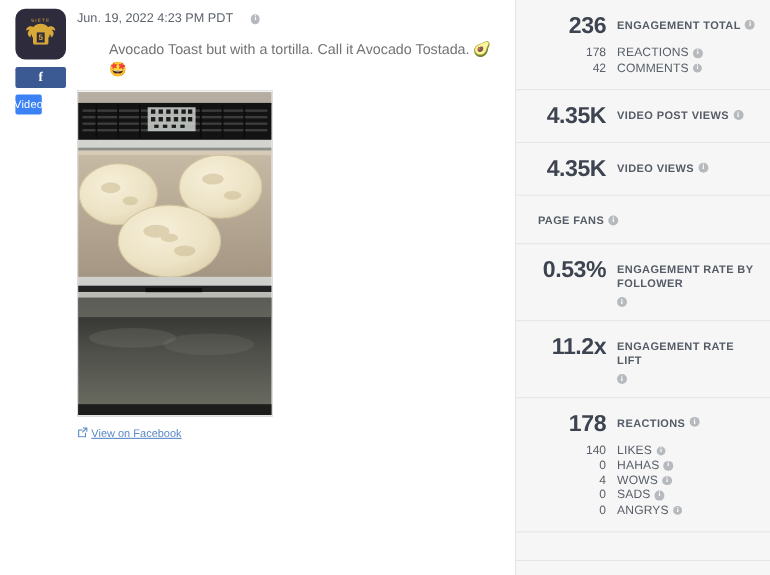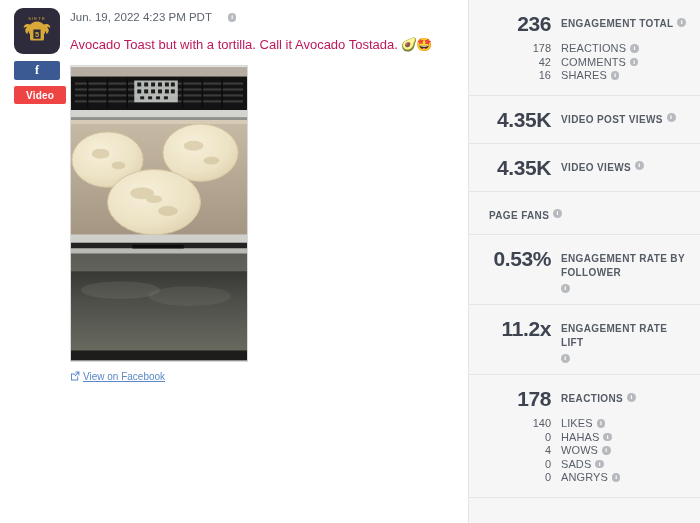--- a/index.html
+++ b/index.html
@@ -35,42 +35,42 @@
     width: 46px; height: 19px;
     background: #3b5a93;
     border-radius: 2px;
     display: flex; align-items: center; justify-content: center;
     color: #ffffff;
     font-size: 12px; font-weight: bold;
     font-family: "Liberation Serif", serif;
   }
   .badge-type {
     margin-top: 6px;
-    width: 52px; height: 18px;
-    background: #ef4444;
+    width: 24px; height: 18px;
+    background: #3b82f6;
     border-radius: 2px;
     display: flex; align-items: center; justify-content: center;
     color: #ffffff;
-    font-size: 10px; font-weight: bold;
+    font-size: 10px; font-weight: normal;
     letter-spacing: .2px;
   }
 
   .post-body { flex: 1; padding-left: 8px; padding-top: 1px; }
   .post-author {
     font-size: 13.5px; color: #3a3f47; font-weight: 600;
     letter-spacing: .1px;
   }
   .post-time {
     margin-top: 2px;
     font-size: 11.5px; color: #5d646d;
     display: flex; align-items: center; gap: 16px;
   }
   .post-caption {
     margin-top: 13px;
-    font-size: 13px; color: #be185d; line-height: 1.35;
+    font-size: 13px; color: #737373; line-height: 1.35; margin-left: 29px;
   }
   .emoji { font-size: 13px; letter-spacing: -1px; }
 
   
   .thumb-wrap { margin-top: 11px; width: 178px; height: 297px; }
   .thumb {
     width: 178px; height: 297px;
     border: 1px solid #d9d9d9;
     overflow: hidden; display: block;
   }
@@ -304,27 +304,20 @@
               <span class="info-icon tiny">i</span>
             </div>
           </div>
           <div class="sub-row">
             <div class="sub-value">42</div>
             <div class="sub-label">
               <span>COMMENTS</span>
               <span class="info-icon tiny">i</span>
             </div>
           </div>
-          <div class="sub-row">
-            <div class="sub-value">16</div>
-            <div class="sub-label">
-              <span>SHARES</span>
-              <span class="info-icon tiny">i</span>
-            </div>
-          </div>
         </div>
       </div>
       <div class="metric-block">
         <div class="metric-main">
           <div class="metric-value">4.35K</div>
           <div class="metric-label">
             <span class="lbl-text">VIDEO POST VIEWS</span>
             <span class="info-icon">i</span>
           </div>
         </div>

